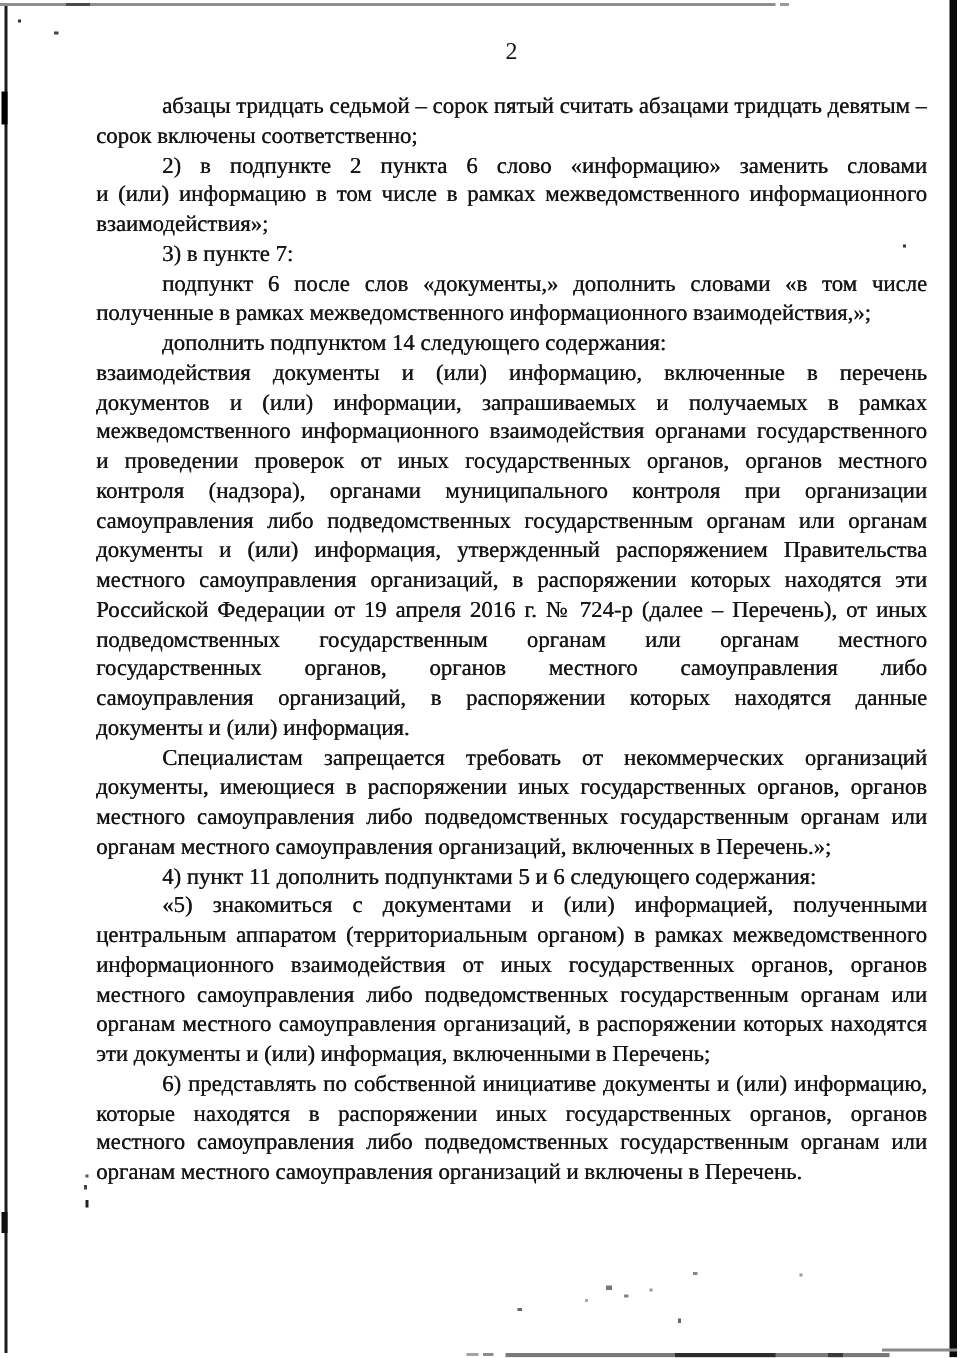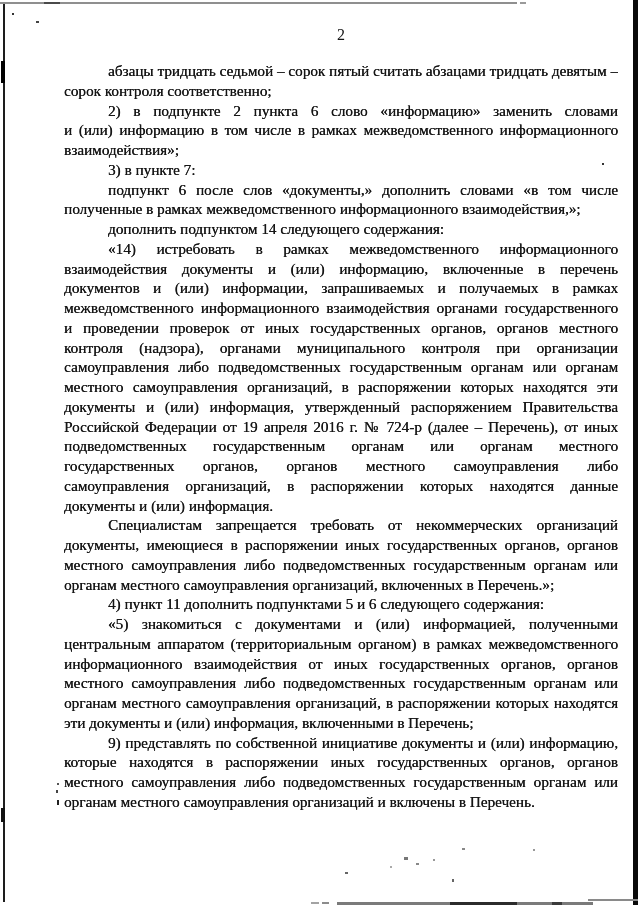--- a/index.html
+++ b/index.html
@@ -98,47 +98,46 @@
   <div class="speck" style="left:452px;top:879px;width:2px;height:3px;background:#666"></div>
   <div class="speck" style="left:462px;top:848px;width:3px;height:2px;background:#888"></div>
   <div class="speck" style="left:533px;top:849px;width:2px;height:2px;background:#999"></div>
   <div class="speck" style="left:390px;top:866px;width:2px;height:2px;background:#aaa"></div>
 
   <div class="page-number">2</div>
 
   <div class="text-block">
       <div class="para">
         <div class="line first">абзацы тридцать седьмой – сорок пятый считать абзацами тридцать девятым –</div>
-        <div class="line last">сорок контроля соответственно;</div>
+        <div class="line last">сорок включены соответственно;</div>
       </div>
       <div class="para">
         <div class="line first">2) в подпункте 2 пункта 6 слово «информацию» заменить словами «документы</div>
         <div class="line">и (или) информацию в том числе в рамках межведомственного информационного</div>
         <div class="line last">взаимодействия»;</div>
       </div>
       <div class="para">
         <div class="line first last">3) в пункте 7:</div>
       </div>
       <div class="para">
         <div class="line first">подпункт 6 после слов «документы,» дополнить словами «в том числе</div>
         <div class="line last">полученные в рамках межведомственного информационного взаимодействия,»;</div>
       </div>
       <div class="para">
         <div class="line first last">дополнить подпунктом 14 следующего содержания:</div>
       </div>
       <div class="para">
-        <div class="line first">«14) истребовать в рамках межведомственного информационного</div>
         <div class="line">взаимодействия документы и (или) информацию, включенные в перечень</div>
         <div class="line">документов и (или) информации, запрашиваемых и получаемых в рамках</div>
         <div class="line">межведомственного информационного взаимодействия органами государственного</div>
         <div class="line">и проведении проверок от иных государственных органов, органов местного</div>
         <div class="line">контроля (надзора), органами муниципального контроля при организации</div>
         <div class="line">самоуправления либо подведомственных государственным органам или органам</div>
+        <div class="line">документы и (или) информация, утвержденный распоряжением Правительства</div>
         <div class="line">местного самоуправления организаций, в распоряжении которых находятся эти</div>
-        <div class="line">документы и (или) информация, утвержденный распоряжением Правительства</div>
         <div class="line">Российской Федерации от 19 апреля 2016 г. № 724-р (далее – Перечень), от иных</div>
         <div class="line">подведомственных государственным органам или органам местного</div>
         <div class="line">государственных органов, органов местного самоуправления либо</div>
         <div class="line">самоуправления организаций, в распоряжении которых находятся данные</div>
         <div class="line last">документы и (или) информация.</div>
       </div>
       <div class="para">
         <div class="line first">Специалистам запрещается требовать от некоммерческих организаций</div>
         <div class="line">документы, имеющиеся в распоряжении иных государственных органов, органов</div>
         <div class="line">местного самоуправления либо подведомственных государственным органам или</div>
@@ -149,20 +148,20 @@
       </div>
       <div class="para">
         <div class="line first">«5) знакомиться с документами и (или) информацией, полученными</div>
         <div class="line">центральным аппаратом (территориальным органом) в рамках межведомственного</div>
         <div class="line">информационного взаимодействия от иных государственных органов, органов</div>
         <div class="line">местного самоуправления либо подведомственных государственным органам или</div>
         <div class="line">органам местного самоуправления организаций, в распоряжении которых находятся</div>
         <div class="line last">эти документы и (или) информация, включенными в Перечень;</div>
       </div>
       <div class="para">
-        <div class="line first">9) представлять по собственной инициативе документы и (или) информацию,</div>
+        <div class="line first">6) представлять по собственной инициативе документы и (или) информацию,</div>
         <div class="line">которые находятся в распоряжении иных государственных органов, органов</div>
         <div class="line">местного самоуправления либо подведомственных государственным органам или</div>
         <div class="line last">органам местного самоуправления организаций и включены в Перечень.</div>
       </div>
     </div>
 
 </div>
 
 </body></html>

